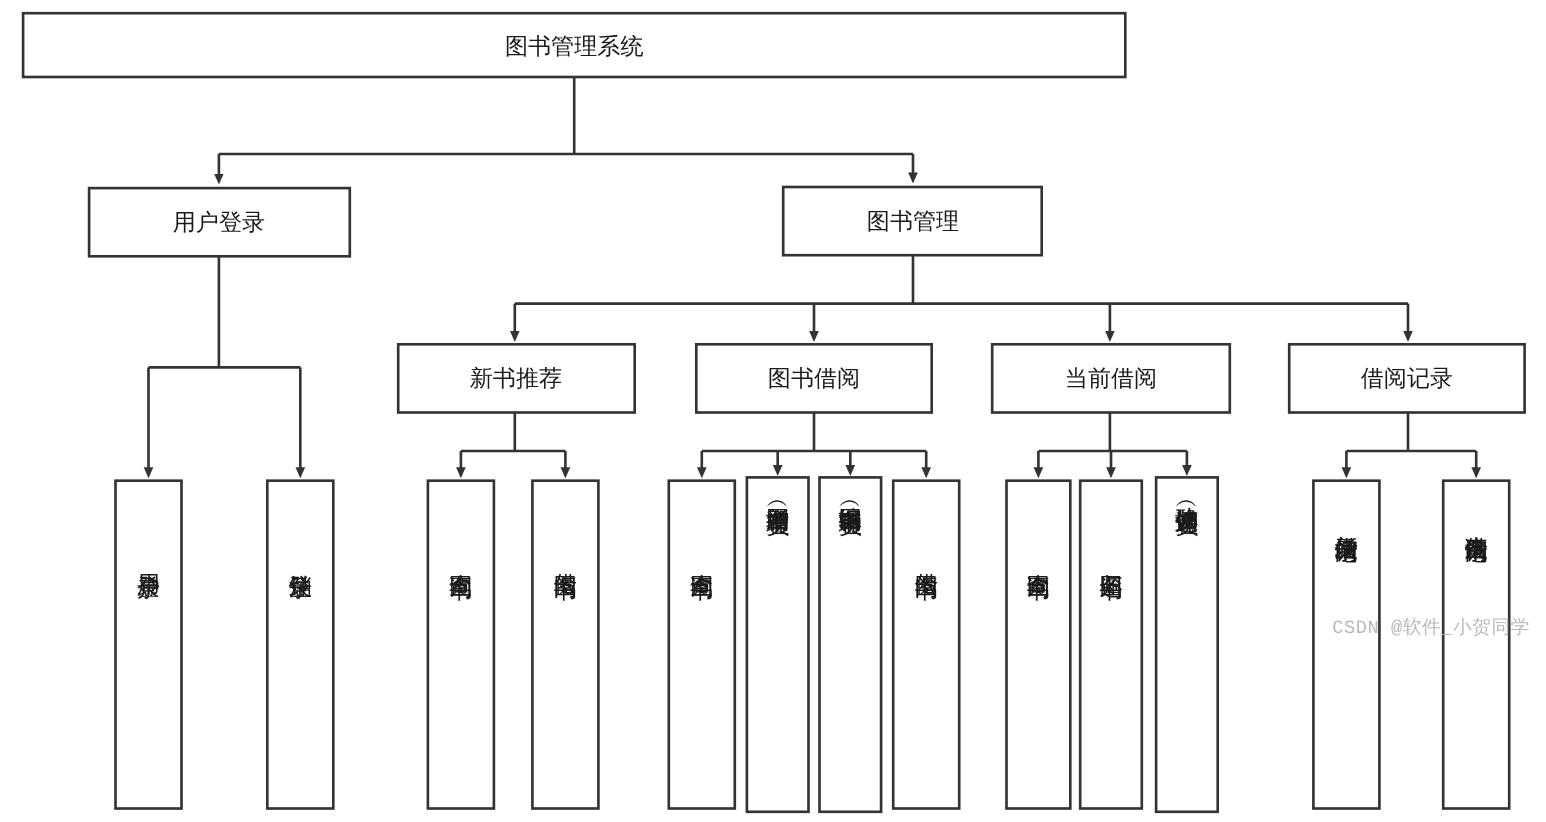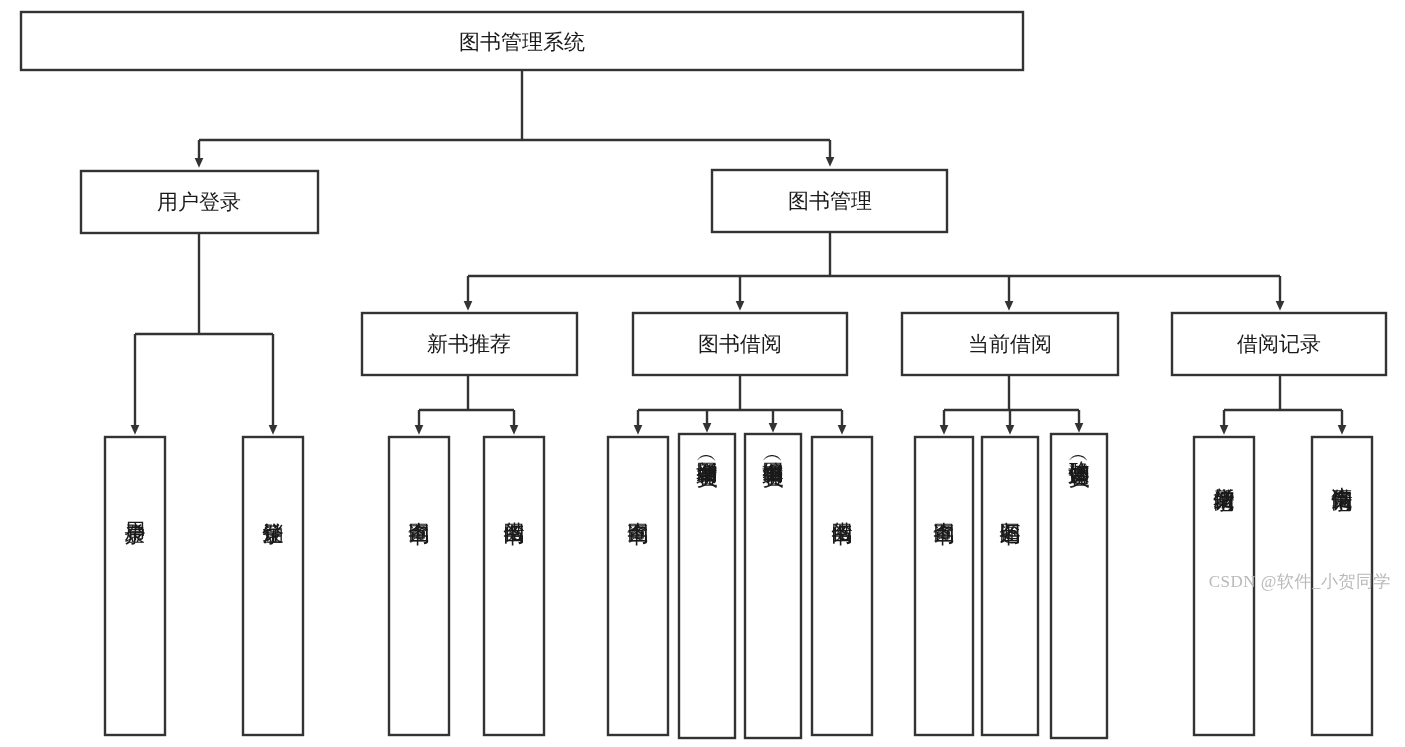--- a/index.html
+++ b/index.html
@@ -55,22 +55,22 @@
     font-size: 21px;
     line-height: 1;
     color: #1a1a1a;
     letter-spacing: 1px;
     white-space: nowrap;
     pointer-events: none;
   }
   #watermark {
     position: absolute;
     right: 14px;
-    bottom: 6px;
-    font-family: Liberation Serif, serif;
+    bottom: 18px;
+    font-family: Liberation Mono, monospace;
     font-size: 17px;
     color: #b9b9b9;
     white-space: nowrap;
     letter-spacing: 0.5px;
     margin-left: 24px;
   }
 </style>
 </head>
 <body>
 

